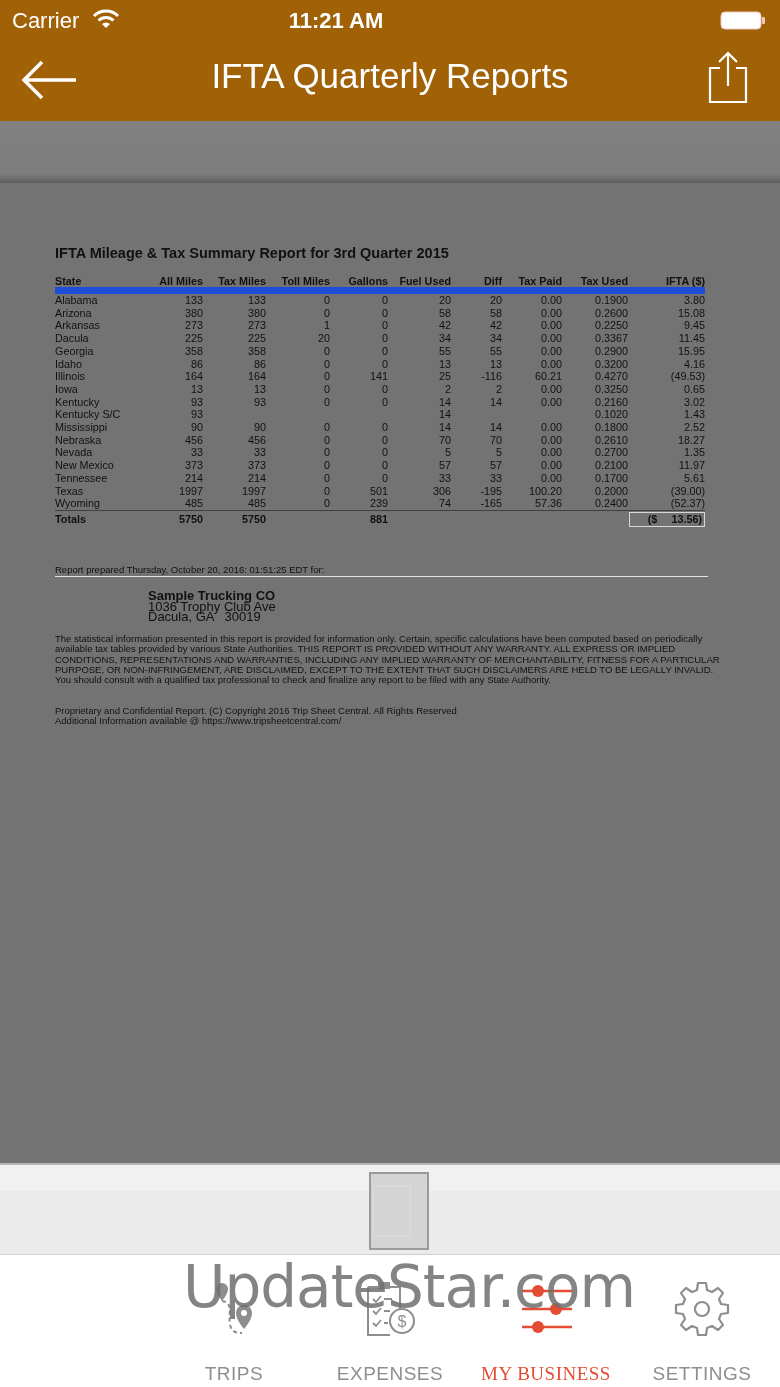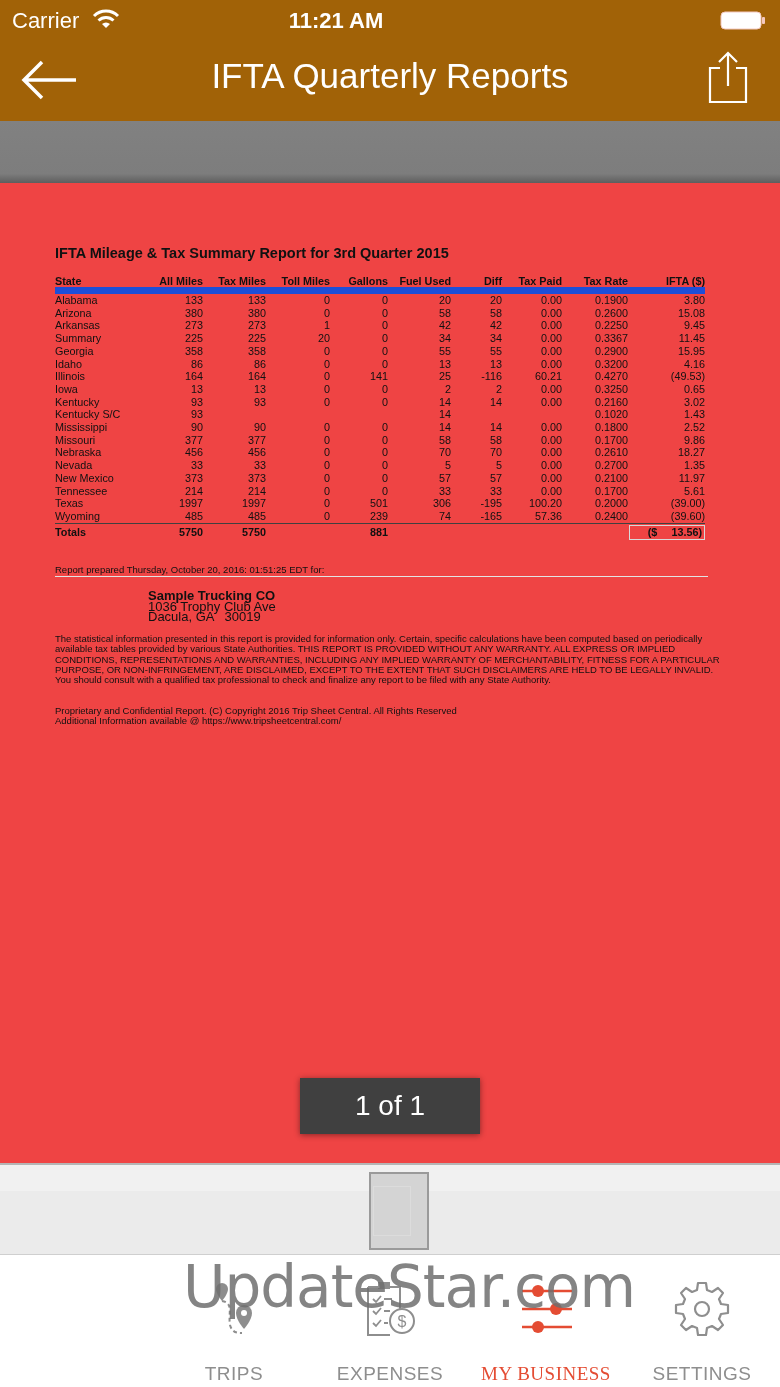--- a/index.html
+++ b/index.html
@@ -13,21 +13,21 @@
   .wifi { position: absolute; left: 92px; top: 8px; width: 28px; height: 22px; }
   .clock { position: absolute; left: 8px; width: 656px; top: 8px; text-align: center; font-size: 22px; font-weight: bold; }
   .battery { position: absolute; right: 14px; top: 11px; width: 46px; height: 19px; }
   .nav-title { position: absolute; left: 0; width: 780px; top: 56px; text-align: center; font-size: 35px; }
   .back-btn { position: absolute; left: 18px; top: 58px; width: 62px; height: 44px; cursor: pointer; }
   .share-btn { position: absolute; right: 32px; top: 50px; width: 40px; height: 54px; cursor: pointer; }
 
   .gray-band { position: absolute; left: 0; top: 121px; width: 780px; height: 62px; background: linear-gradient(#818181, #7d7d7d 85%, #5e5e5e); }
 
   
-  .doc { position: absolute; left: 0; top: 183px; width: 780px; height: 980px; background: #ef4444; }
+  .doc { position: absolute; left: 0; top: 183px; width: 780px; height: 980px; background: #737373; }
   .report-title { position: absolute; left: 55px; top: 62px; font-size: 14.5px; font-weight: bold; color: #111; }
   table.ifta { position: absolute; left: 55px; top: 92px; border-collapse: collapse; font-size: 10.8px; color: #111; }
   table.ifta th { font-weight: bold; height: 15px; padding: 0; text-align: right; border-bottom: 7px solid #1d4ed8; vertical-align: top; }
   table.ifta th.state, table.ifta td.state { text-align: left; }
   table.ifta td { height: 12.7px; line-height: 12.7px; padding: 0; text-align: right; white-space: nowrap; }
   table.ifta tr.total td { font-weight: bold; border-top: 1px solid #404040; height: 17px; line-height: 16px; }
   .total-box { display: inline-block; border: 1px solid #d8d8d8; padding: 0 2px 0 18px; line-height: 13px; }
   .total-box .dollar { margin-right: 14px; }
   col.c-state { width: 88px; } col.c-all { width: 60px; } col.c-tax { width: 63px; } col.c-toll { width: 64px; }
   col.c-gal { width: 58px; } col.c-fuel { width: 63px; } col.c-diff { width: 51px; } col.c-paid { width: 60px; }
@@ -107,21 +107,21 @@
       <thead>
         <tr>
           <th class="state">State</th>
           <th>All Miles</th>
           <th>Tax Miles</th>
           <th>Toll Miles</th>
           <th>Gallons</th>
           <th>Fuel Used</th>
           <th>Diff</th>
           <th>Tax Paid</th>
-          <th>Tax Rate</th>
+          <th>Tax Used</th>
           <th>IFTA ($)</th>
         </tr>
       </thead>
       <tbody id="rows-body">
           <tr>
             <td class="state">Alabama</td>
             <td>133</td>
             <td>133</td>
             <td>0</td>
             <td>0</td>
@@ -149,21 +149,21 @@
             <td>273</td>
             <td>1</td>
             <td>0</td>
             <td>42</td>
             <td>42</td>
             <td>0.00</td>
             <td>0.2250</td>
             <td>9.45</td>
           </tr>
           <tr>
-            <td class="state">Summary</td>
+            <td class="state">Dacula</td>
             <td>225</td>
             <td>225</td>
             <td>20</td>
             <td>0</td>
             <td>34</td>
             <td>34</td>
             <td>0.00</td>
             <td>0.3367</td>
             <td>11.45</td>
           </tr>
@@ -245,32 +245,20 @@
             <td>90</td>
             <td>0</td>
             <td>0</td>
             <td>14</td>
             <td>14</td>
             <td>0.00</td>
             <td>0.1800</td>
             <td>2.52</td>
           </tr>
           <tr>
-            <td class="state">Missouri</td>
-            <td>377</td>
-            <td>377</td>
-            <td>0</td>
-            <td>0</td>
-            <td>58</td>
-            <td>58</td>
-            <td>0.00</td>
-            <td>0.1700</td>
-            <td>9.86</td>
-          </tr>
-          <tr>
             <td class="state">Nebraska</td>
             <td>456</td>
             <td>456</td>
             <td>0</td>
             <td>0</td>
             <td>70</td>
             <td>70</td>
             <td>0.00</td>
             <td>0.2610</td>
             <td>18.27</td>
@@ -326,21 +314,21 @@
           <tr>
             <td class="state">Wyoming</td>
             <td>485</td>
             <td>485</td>
             <td>0</td>
             <td>239</td>
             <td>74</td>
             <td>-165</td>
             <td>57.36</td>
             <td>0.2400</td>
-            <td>(39.60)</td>
+            <td>(52.37)</td>
           </tr>
         </tbody>
       <tfoot>
         <tr class="total">
           <td class="state">Totals</td>
           <td>5750</td>
           <td>5750</td>
           <td></td>
           <td>881</td>
           <td></td>
@@ -361,21 +349,20 @@
       <div>1036 Trophy Club Ave</div>
       <div style="white-space:pre">Dacula, GA   30019</div>
     </div>
     <div class="disclaimer">The statistical information presented in this report is provided for information only. Certain, specific calculations have been computed based on periodically available tax tables provided by various State Authorities. THIS REPORT IS PROVIDED WITHOUT ANY WARRANTY. ALL EXPRESS OR IMPLIED CONDITIONS, REPRESENTATIONS AND WARRANTIES, INCLUDING ANY IMPLIED WARRANTY OF MERCHANTABILITY, FITNESS FOR A PARTICULAR PURPOSE, OR NON-INFRINGEMENT, ARE DISCLAIMED, EXCEPT TO THE EXTENT THAT SUCH DISCLAIMERS ARE HELD TO BE LEGALLY INVALID. You should consult with a qualified tax professional to check and finalize any report to be filed with any State Authority.</div>
     <div class="copyright">
       <div>Proprietary and Confidential Report. (C) Copyright 2016 Trip Sheet Central. All Rights Reserved</div>
       <div>Additional Information available @ https://www.tripsheetcentral.com/</div>
     </div>
   </div>
 
-  <div class="page-indicator">1 of 1</div>
 
   <div class="thumb-strip">
     <div class="upper"></div>
     <div class="thumb">
         <div class="inner"></div>
       </div>
   </div>
 
   <div class="tabbar">
     <div class="tab" style="left:156px">

